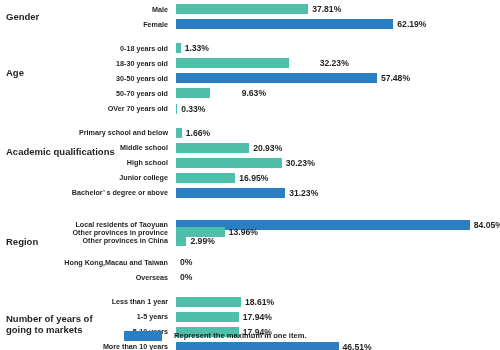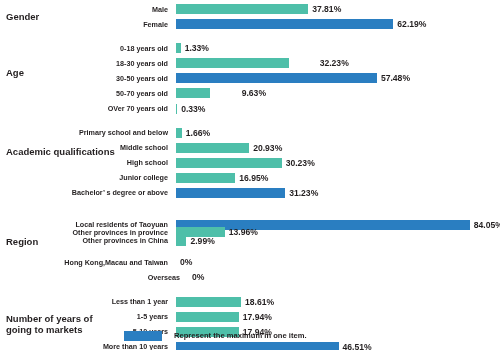--- a/index.html
+++ b/index.html
@@ -161,21 +161,21 @@
     </div>
     <div class="row" style="top: 235px;">
       <div class="cat-label">Other provinces in China</div>
       <div class="bar teal" style="width: 10.4501px;"></div>
       <div class="val" style="left: 190.45px;">2.99%</div>
     </div>
     <div class="row" style="top: 256.85px; text-decoration: underline;">
       <div class="cat-label">Hong Kong,Macau and Taiwan</div>
       <div class="val" style="left: 180px;">0%</div>
     </div>
-    <div class="row" style="top: 271.9px; margin-left: 12px;">
+    <div class="row" style="top: 271.9px;">
       <div class="cat-label">Overseas</div>
       <div class="val" style="left: 180px;">0%</div>
     </div>
     <div class="group-label" style="top: 236.3px;">Region</div>
     <div class="row" style="top: 296.15px;">
       <div class="cat-label">Less than 1 year</div>
       <div class="bar teal" style="width: 65.0419px;"></div>
       <div class="val" style="left: 245.042px;">18.61%</div>
     </div>
     <div class="row" style="top: 311.2px;">

